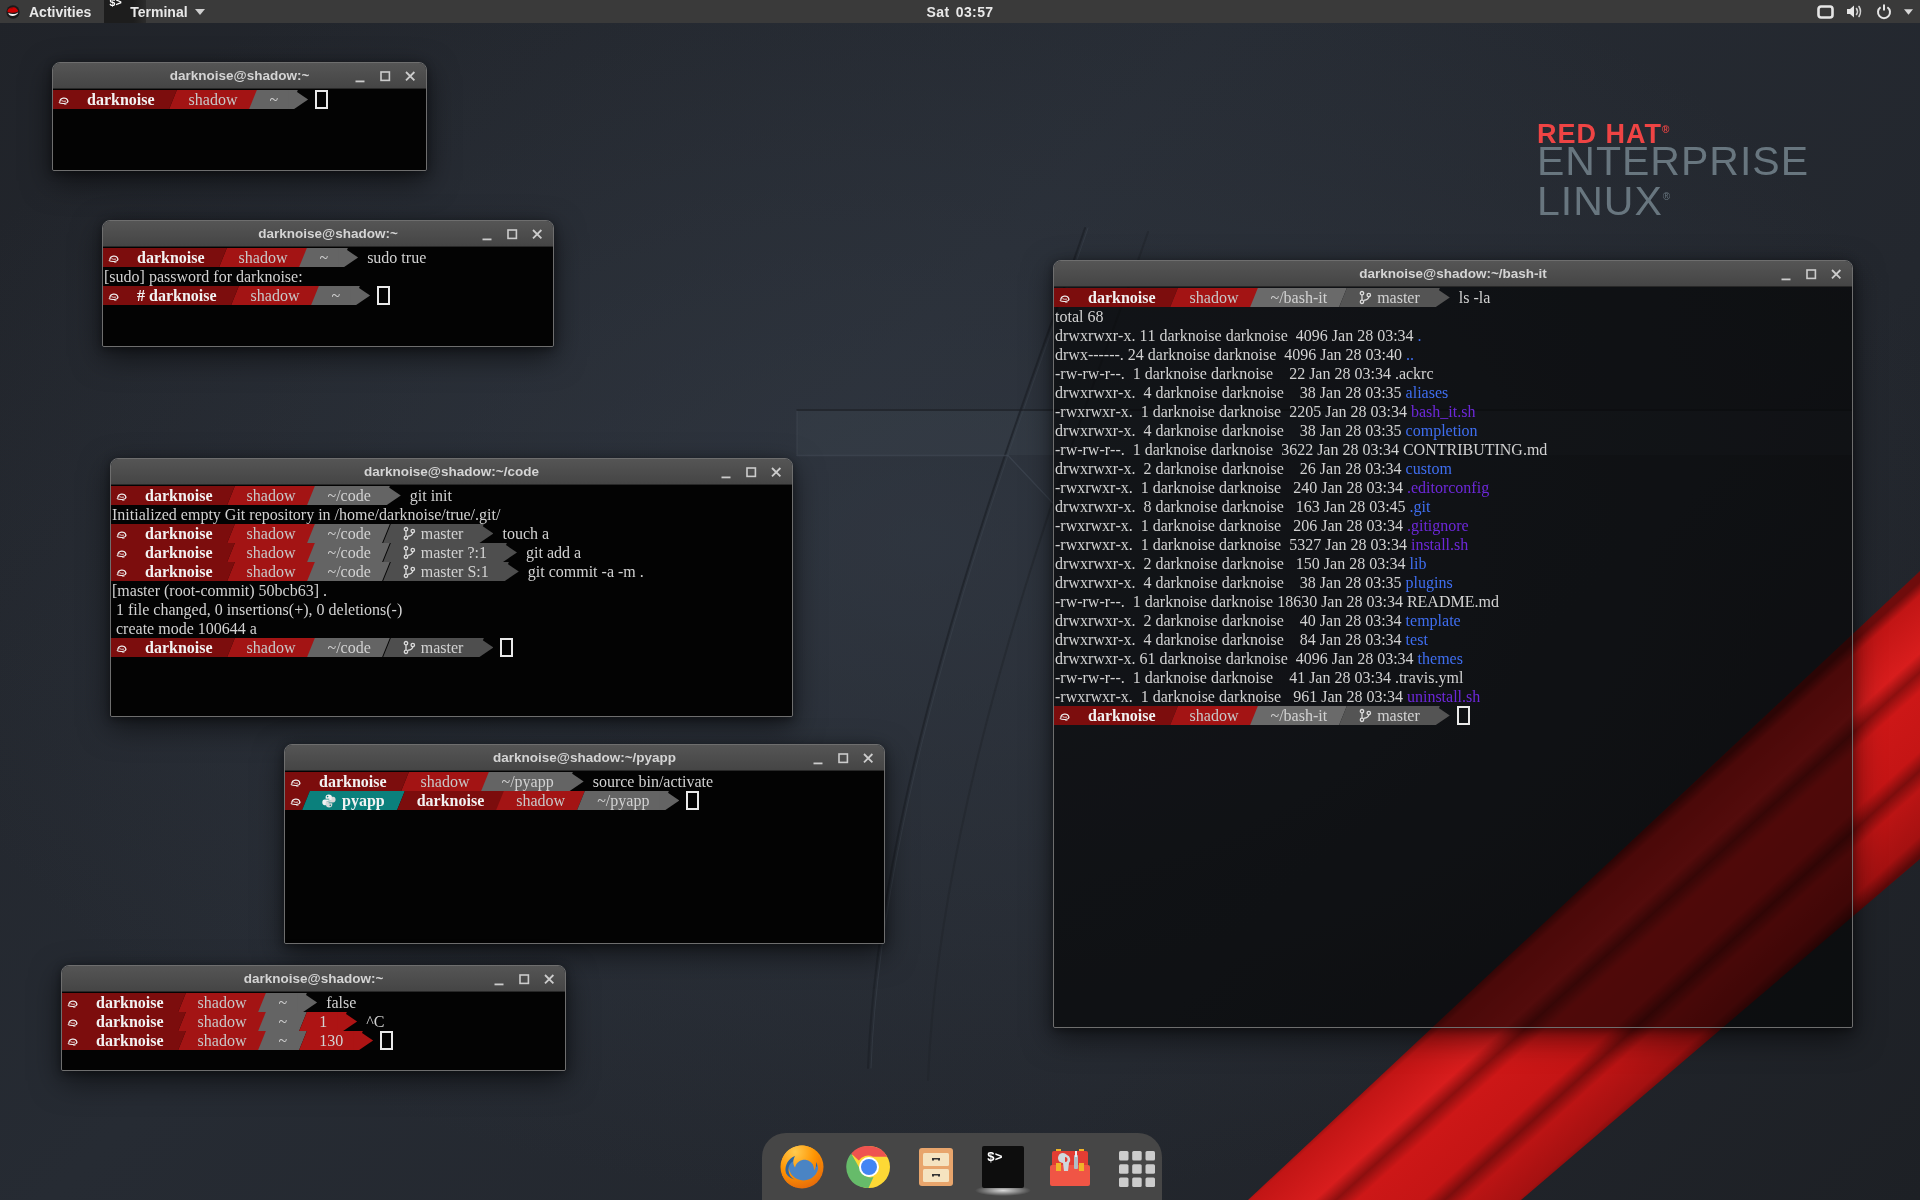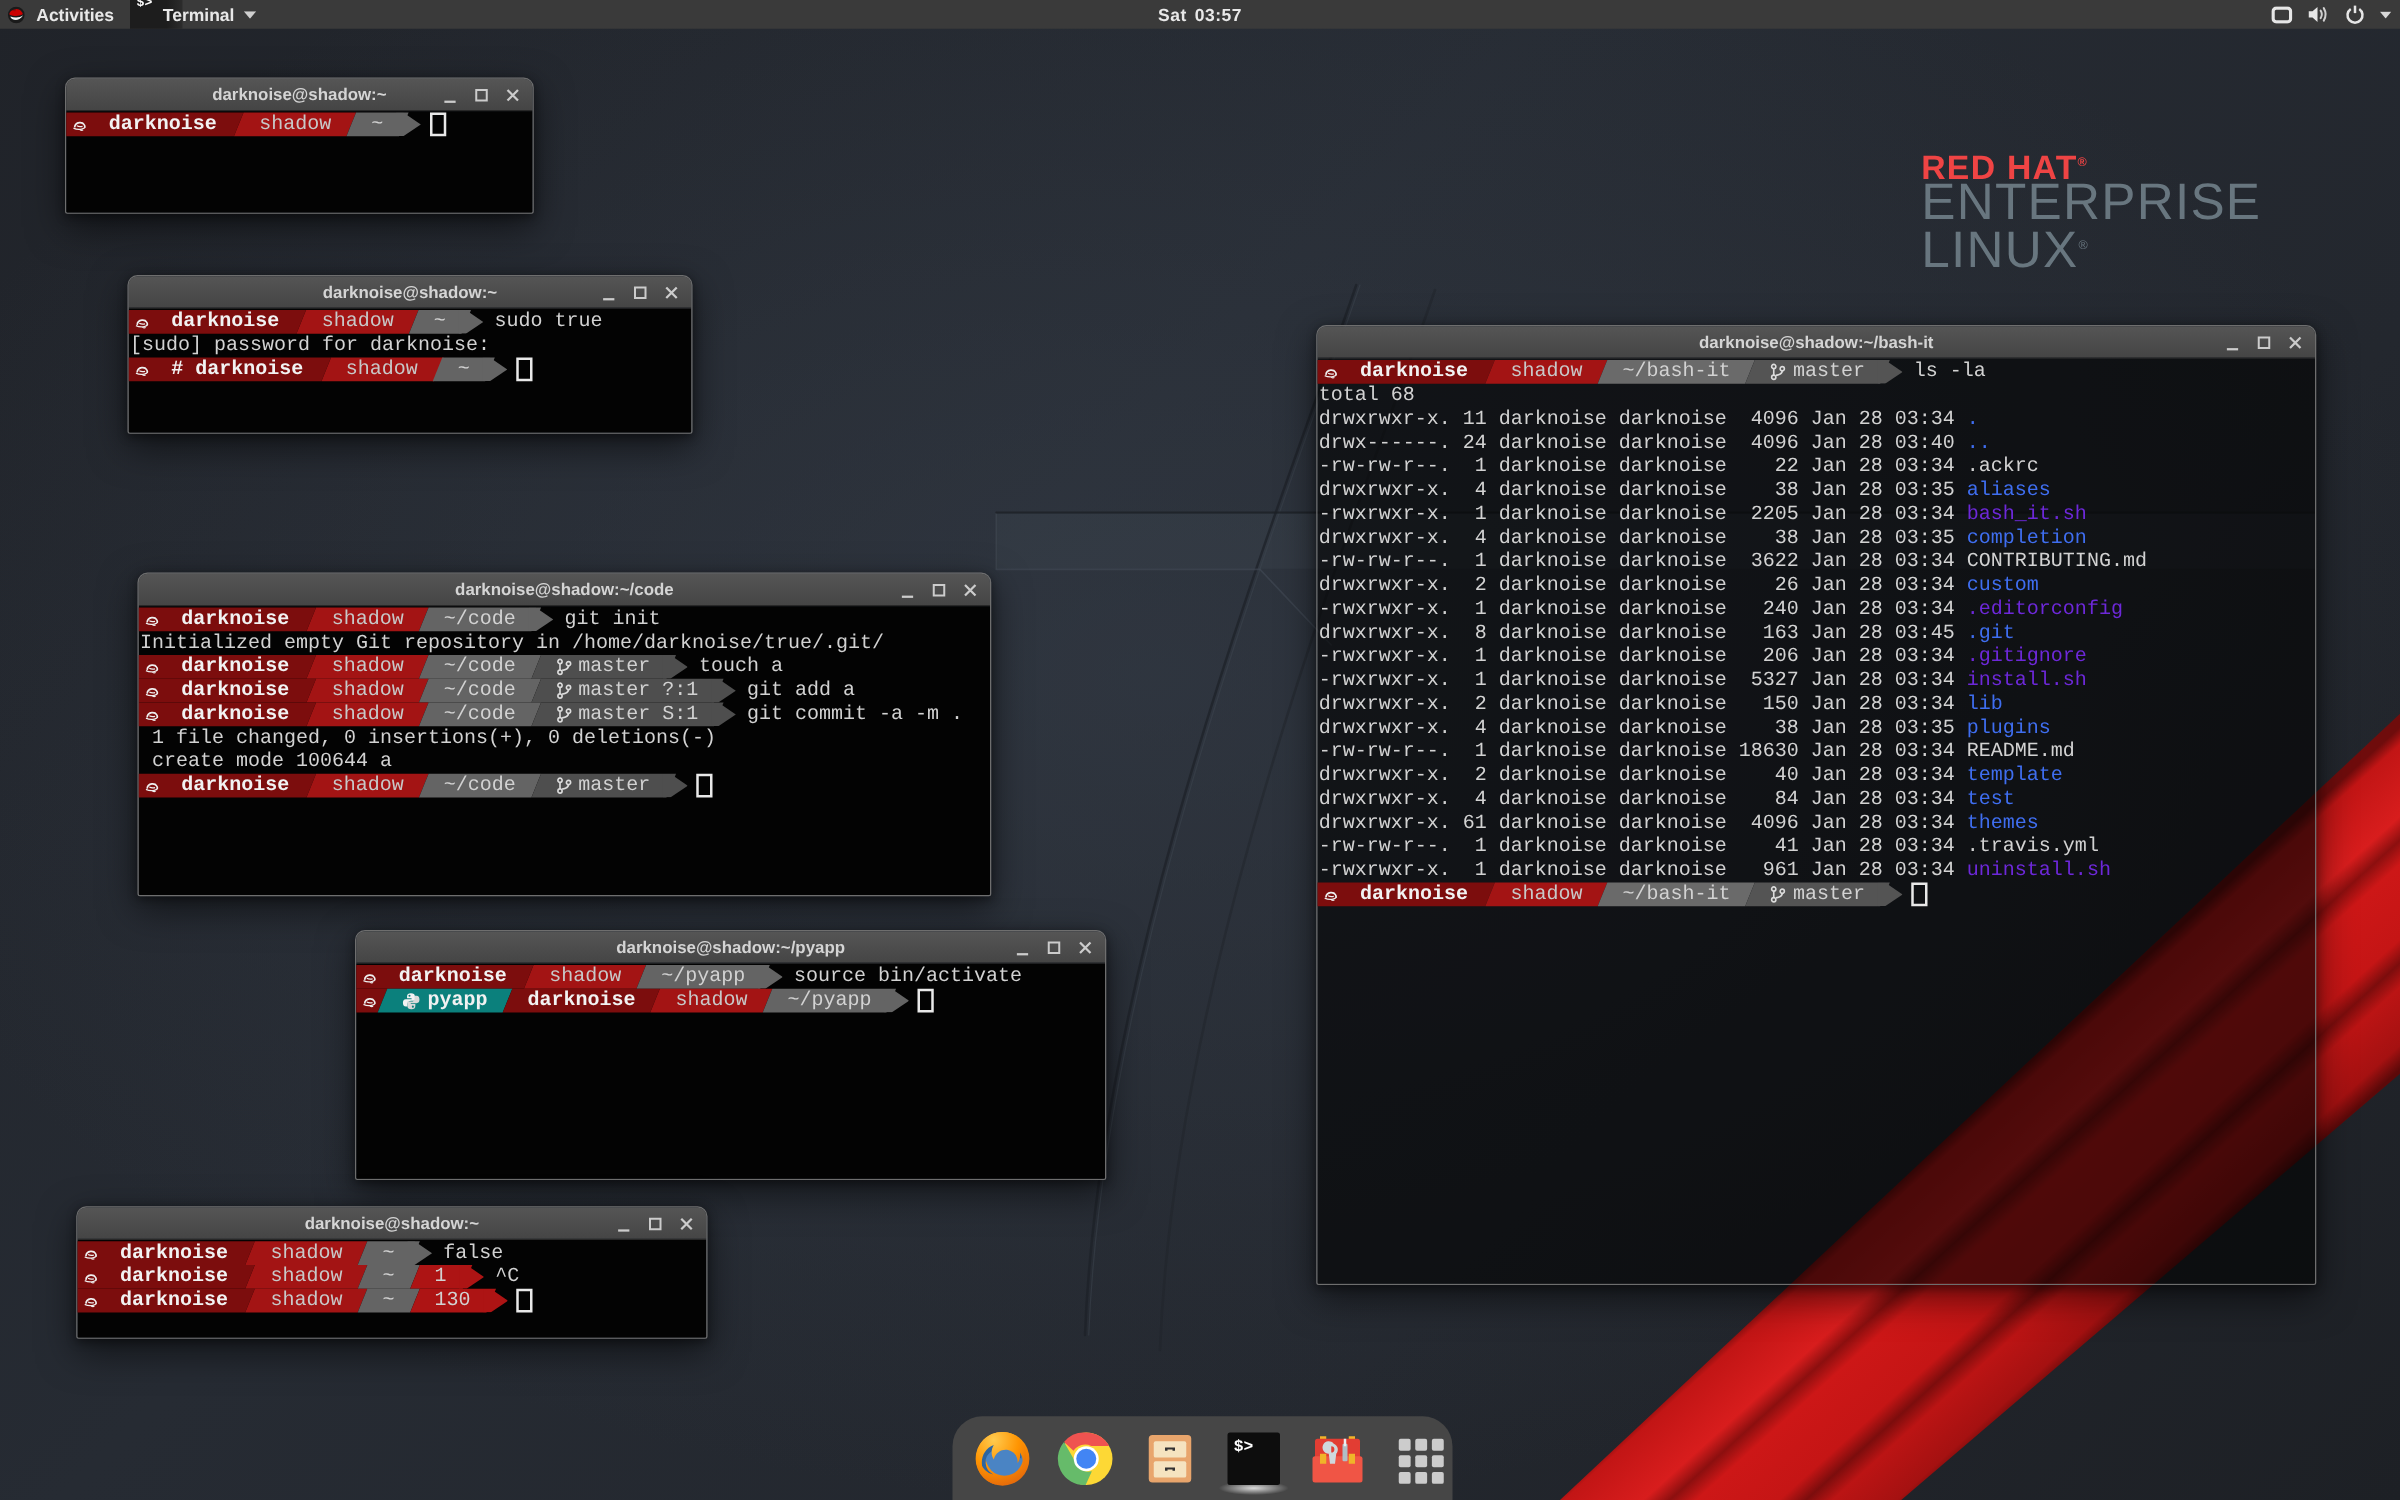--- a/index.html
+++ b/index.html
@@ -30,21 +30,21 @@
 .dicon { width:48px; height:48px; position:relative; }
 
 .win { position:absolute; border:1px solid #6e6e6e; border-radius:8px 8px 2px 2px;
   box-shadow:0 10px 30px rgba(0,0,0,.55), 0 2px 8px rgba(0,0,0,.4); overflow:hidden; }
 .tbar { height:26px; background:linear-gradient(#555555, #454545); display:flex; align-items:center;
   position:relative; border-bottom:1px solid #282828; }
 .tbar .ttl { position:absolute; left:0; right:0; text-align:center; color:#d4d4d4;
   font-size:13.5px; font-weight:bold; }
 .tbar .btns { position:absolute; right:10px; top:0; height:26px; display:flex; align-items:center; gap:13px; }
 .tbar .btns svg { display:block; }
-.term { font-family:Liberation Mono, monospace; font-size:16px; line-height:19px;
+.term { font-family:Liberation Serif, serif; font-size:16px; line-height:19px;
   color:#d2d2d2; padding:1px 0 4px 1px; position:relative; font-kerning:none; }
 .term pre { font:inherit; white-space:pre; }
 .term > div { white-space:pre; height:19px; }
 
 .pl { display:flex; height:19px; align-items:stretch; position:relative; }
 .sg { position:relative; display:flex; align-items:center; padding:0 16px; z-index:0; }
 .sg::before { content:""; position:absolute; top:0; bottom:0; left:0; right:0;
   background:var(--c); transform:skewX(-22deg); z-index:-1; }
 .sg.first { padding:0 18px 0 3px; }
 .sg.first::before { left:-12px; }
@@ -245,20 +245,21 @@
             <use href="#hat" transform="scale(0.97)"></use>
           </svg><span class="bold">darknoise</span></span>
       <span class="sg" style="--c:#a31414"><span class="shtx">shadow</span></span>
       <span class="sg" style="--c:#646464">~/code</span>
       <span class="sg" style="--c:#4e4e4e"><svg width="13" height="15" viewBox="0 0 13 15" style="margin-right:5px">
             <use href="#branch"></use>
           </svg>master S:1</span>
       <span class="tip" style="--c:#4e4e4e"></span>
       <span class="cmd">git commit -a -m .</span>
     </div>
+    <div>[master (root-commit) 50bcb63] .</div>
     <div> 1 file changed, 0 insertions(+), 0 deletions(-)</div>
     <div> create mode 100644 a</div>
     <div class="pl">
       <span class="sg first" style="--c:#7c0d0d"><svg width="12" height="10" viewBox="0 0 15 11" style="margin:2px 17px 0 1px">
             <use href="#hat" transform="scale(0.97)"></use>
           </svg><span class="bold">darknoise</span></span>
       <span class="sg" style="--c:#a31414"><span class="shtx">shadow</span></span>
       <span class="sg" style="--c:#646464">~/code</span>
       <span class="sg" style="--c:#4e4e4e"><svg width="13" height="15" viewBox="0 0 13 15" style="margin-right:5px">
             <use href="#branch"></use>

